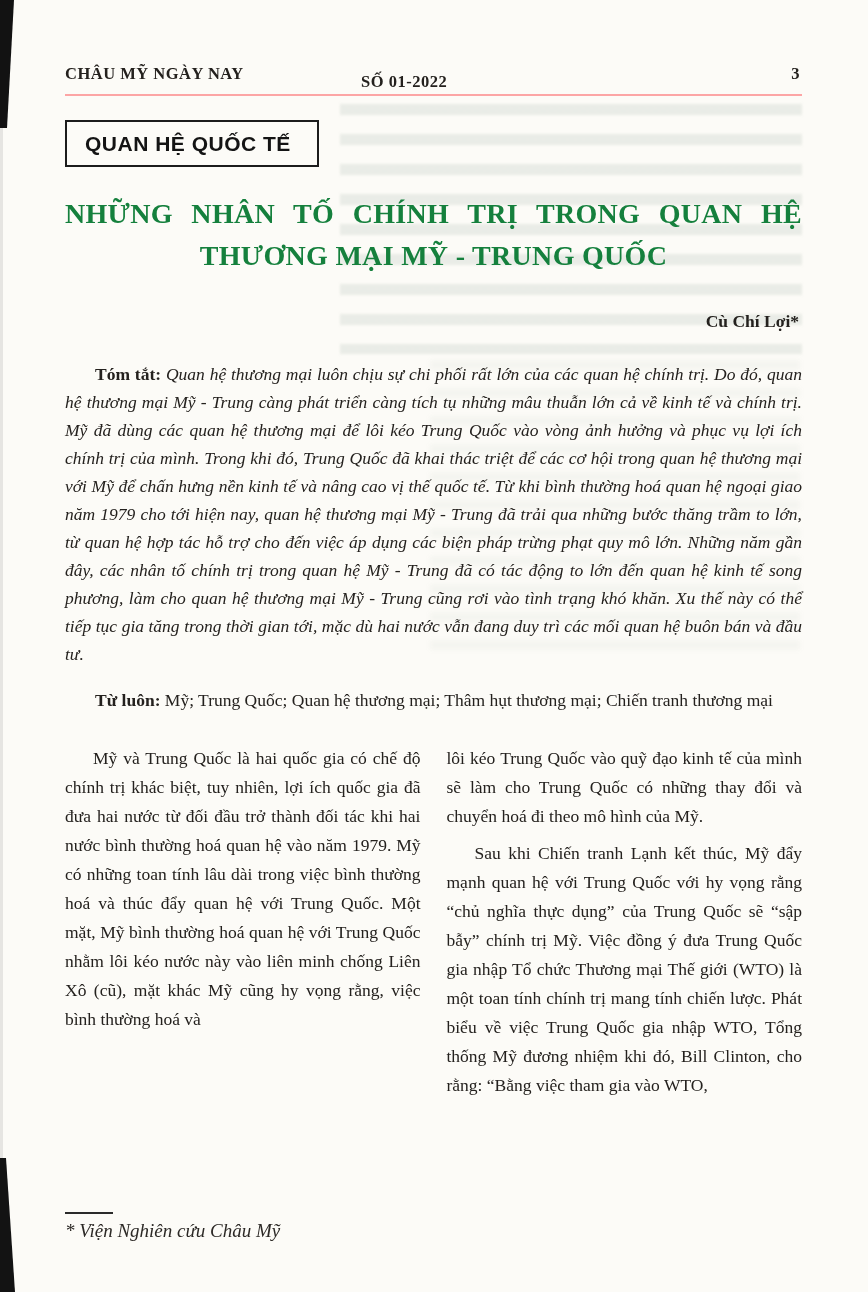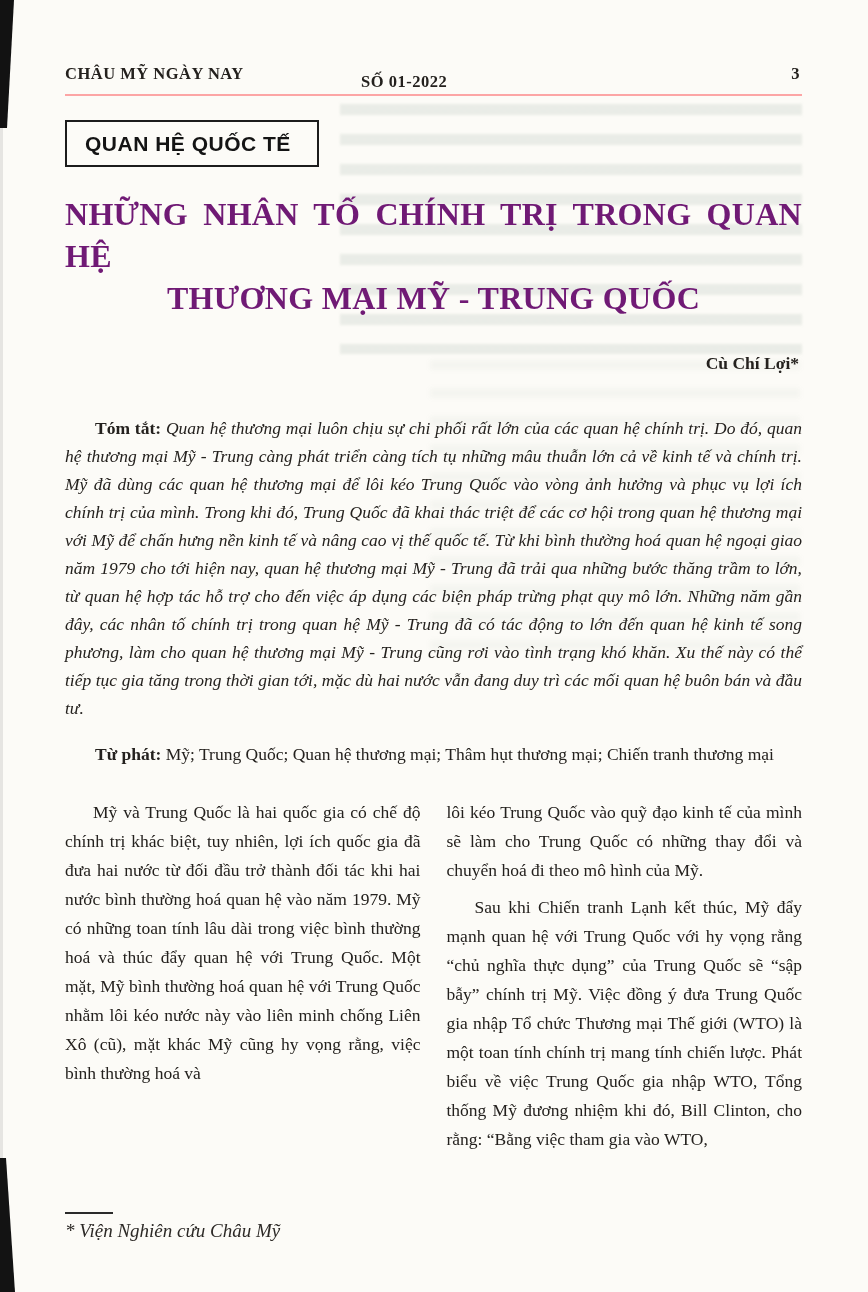--- a/index.html
+++ b/index.html
@@ -27,35 +27,35 @@
     display:inline-block;margin-top:24px;
     border:2px solid #1c1c1c;background:#fcfbf7;
     padding:10px 26px 9px 18px;
     font-family:"Liberation Sans", sans-serif;
     font-weight:bold;font-size:21px;letter-spacing:.5px;color:#141414;
     position:relative;z-index:3;
   }
 
   
   .article-title{
-    margin-top:26px;color:#701a75;font-weight:bold;font-size:32px;
+    margin-top:26px;color:#15803d;font-weight:bold;font-size:28px;
     line-height:42px;letter-spacing:.3px;position:relative;z-index:3;
   }
   .title-line-1{text-align:justify;text-align-last:justify;}
   .title-line-2{text-align:center;}
 
   
   .article-author{
     margin-top:34px;text-align:right;font-weight:bold;font-size:17.5px;
     padding-right:3px;position:relative;z-index:3;
   }
 
   
   .abstract{
-    margin-top:40px;font-style:italic;font-size:17.5px;line-height:28px;
+    margin-top:28px;font-style:italic;font-size:17.5px;line-height:28px;
     text-align:justify;text-indent:30px;position:relative;z-index:3;
   }
   .abstract-label{font-style:normal;font-weight:bold;}
   .keywords{
     margin-top:2px;font-size:17.5px;line-height:28px;
     text-align:justify;text-indent:30px;position:relative;z-index:3;
   }
   .keywords-label{font-weight:bold;}
 
   
@@ -132,21 +132,21 @@
     <div class="title-line-2">THƯƠNG MẠI MỸ - TRUNG QUỐC</div>
   </div>
 
   
   <div class="article-author">Cù Chí Lợi*</div>
 
   
   <p class="abstract"><span class="abstract-label">Tóm tắt:</span><span> Quan hệ thương mại luôn chịu sự chi phối rất lớn của các quan hệ chính trị. Do đó, quan hệ thương mại Mỹ - Trung càng phát triển càng tích tụ những mâu thuẫn lớn cả về kinh tế và chính trị. Mỹ đã dùng các quan hệ thương mại để lôi kéo Trung Quốc vào vòng ảnh hưởng và phục vụ lợi ích chính trị của mình. Trong khi đó, Trung Quốc đã khai thác triệt để các cơ hội trong quan hệ thương mại với Mỹ để chấn hưng nền kinh tế và nâng cao vị thế quốc tế. Từ khi bình thường hoá quan hệ ngoại giao năm 1979 cho tới hiện nay, quan hệ thương mại Mỹ - Trung đã trải qua những bước thăng trầm to lớn, từ quan hệ hợp tác hỗ trợ cho đến việc áp dụng các biện pháp trừng phạt quy mô lớn. Những năm gần đây, các nhân tố chính trị trong quan hệ Mỹ - Trung đã có tác động to lớn đến quan hệ kinh tế song phương, làm cho quan hệ thương mại Mỹ - Trung cũng rơi vào tình trạng khó khăn. Xu thế này có thể tiếp tục gia tăng trong thời gian tới, mặc dù hai nước vẫn đang duy trì các mối quan hệ buôn bán và đầu tư.</span></p>
 
   
-  <p class="keywords"><span class="keywords-label">Từ phát:</span><span> Mỹ; Trung Quốc; Quan hệ thương mại; Thâm hụt thương mại; Chiến tranh thương mại</span></p>
+  <p class="keywords"><span class="keywords-label">Từ luôn:</span><span> Mỹ; Trung Quốc; Quan hệ thương mại; Thâm hụt thương mại; Chiến tranh thương mại</span></p>
 
   
   <div class="columns">
     <div class="col">
       <p class="indent-first">Mỹ và Trung Quốc là hai quốc gia có chế độ chính trị khác biệt, tuy nhiên, lợi ích quốc gia đã đưa hai nước từ đối đầu trở thành đối tác khi hai nước bình thường hoá quan hệ vào năm 1979. Mỹ có những toan tính lâu dài trong việc bình thường hoá và thúc đẩy quan hệ với Trung Quốc. Một mặt, Mỹ bình thường hoá quan hệ với Trung Quốc nhằm lôi kéo nước này vào liên minh chống Liên Xô (cũ), mặt khác Mỹ cũng hy vọng rằng, việc bình thường hoá và</p>
     </div>
     <div class="col">
       <p>lôi kéo Trung Quốc vào quỹ đạo kinh tế của mình sẽ làm cho Trung Quốc có những thay đổi và chuyển hoá đi theo mô hình của Mỹ.</p>
       <p class="indent-first para-gap">Sau khi Chiến tranh Lạnh kết thúc, Mỹ đẩy mạnh quan hệ với Trung Quốc với hy vọng rằng “chủ nghĩa thực dụng” của Trung Quốc sẽ “sập bẫy” chính trị Mỹ. Việc đồng ý đưa Trung Quốc gia nhập Tổ chức Thương mại Thế giới (WTO) là một toan tính chính trị mang tính chiến lược. Phát biểu về việc Trung Quốc gia nhập WTO, Tổng thống Mỹ đương nhiệm khi đó, Bill Clinton, cho rằng: “Bằng việc tham gia vào WTO,</p>
     </div>

